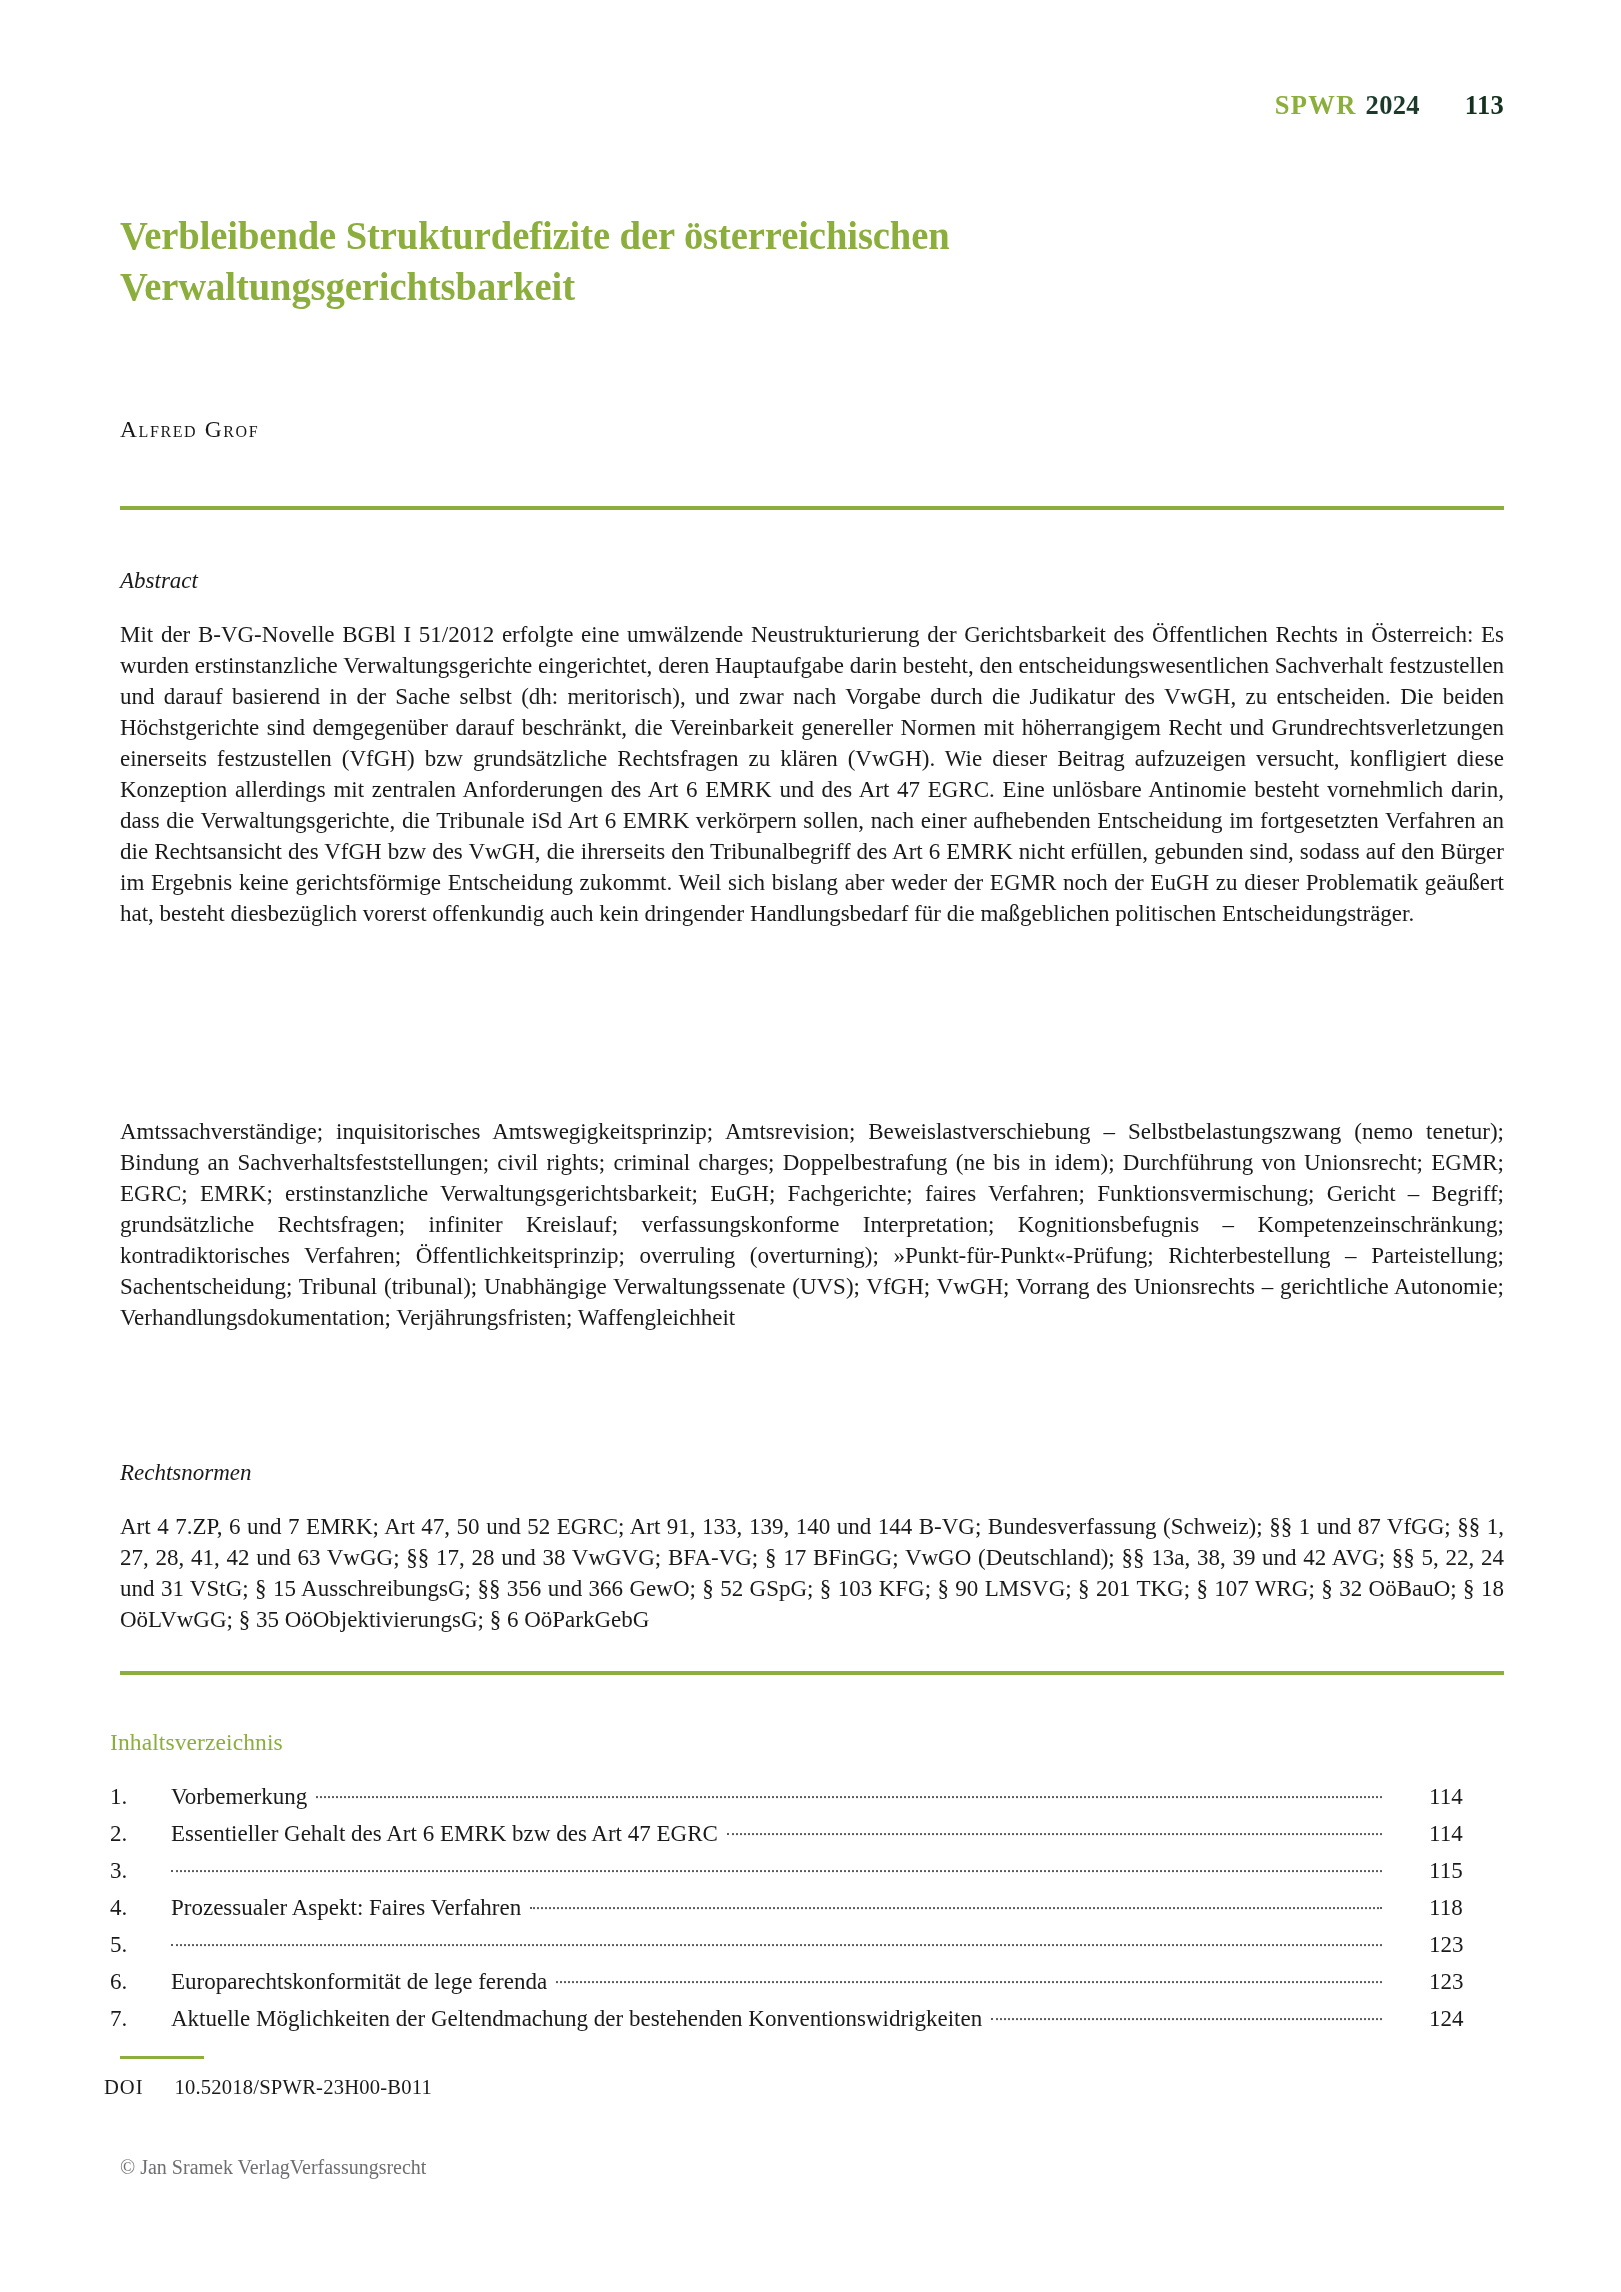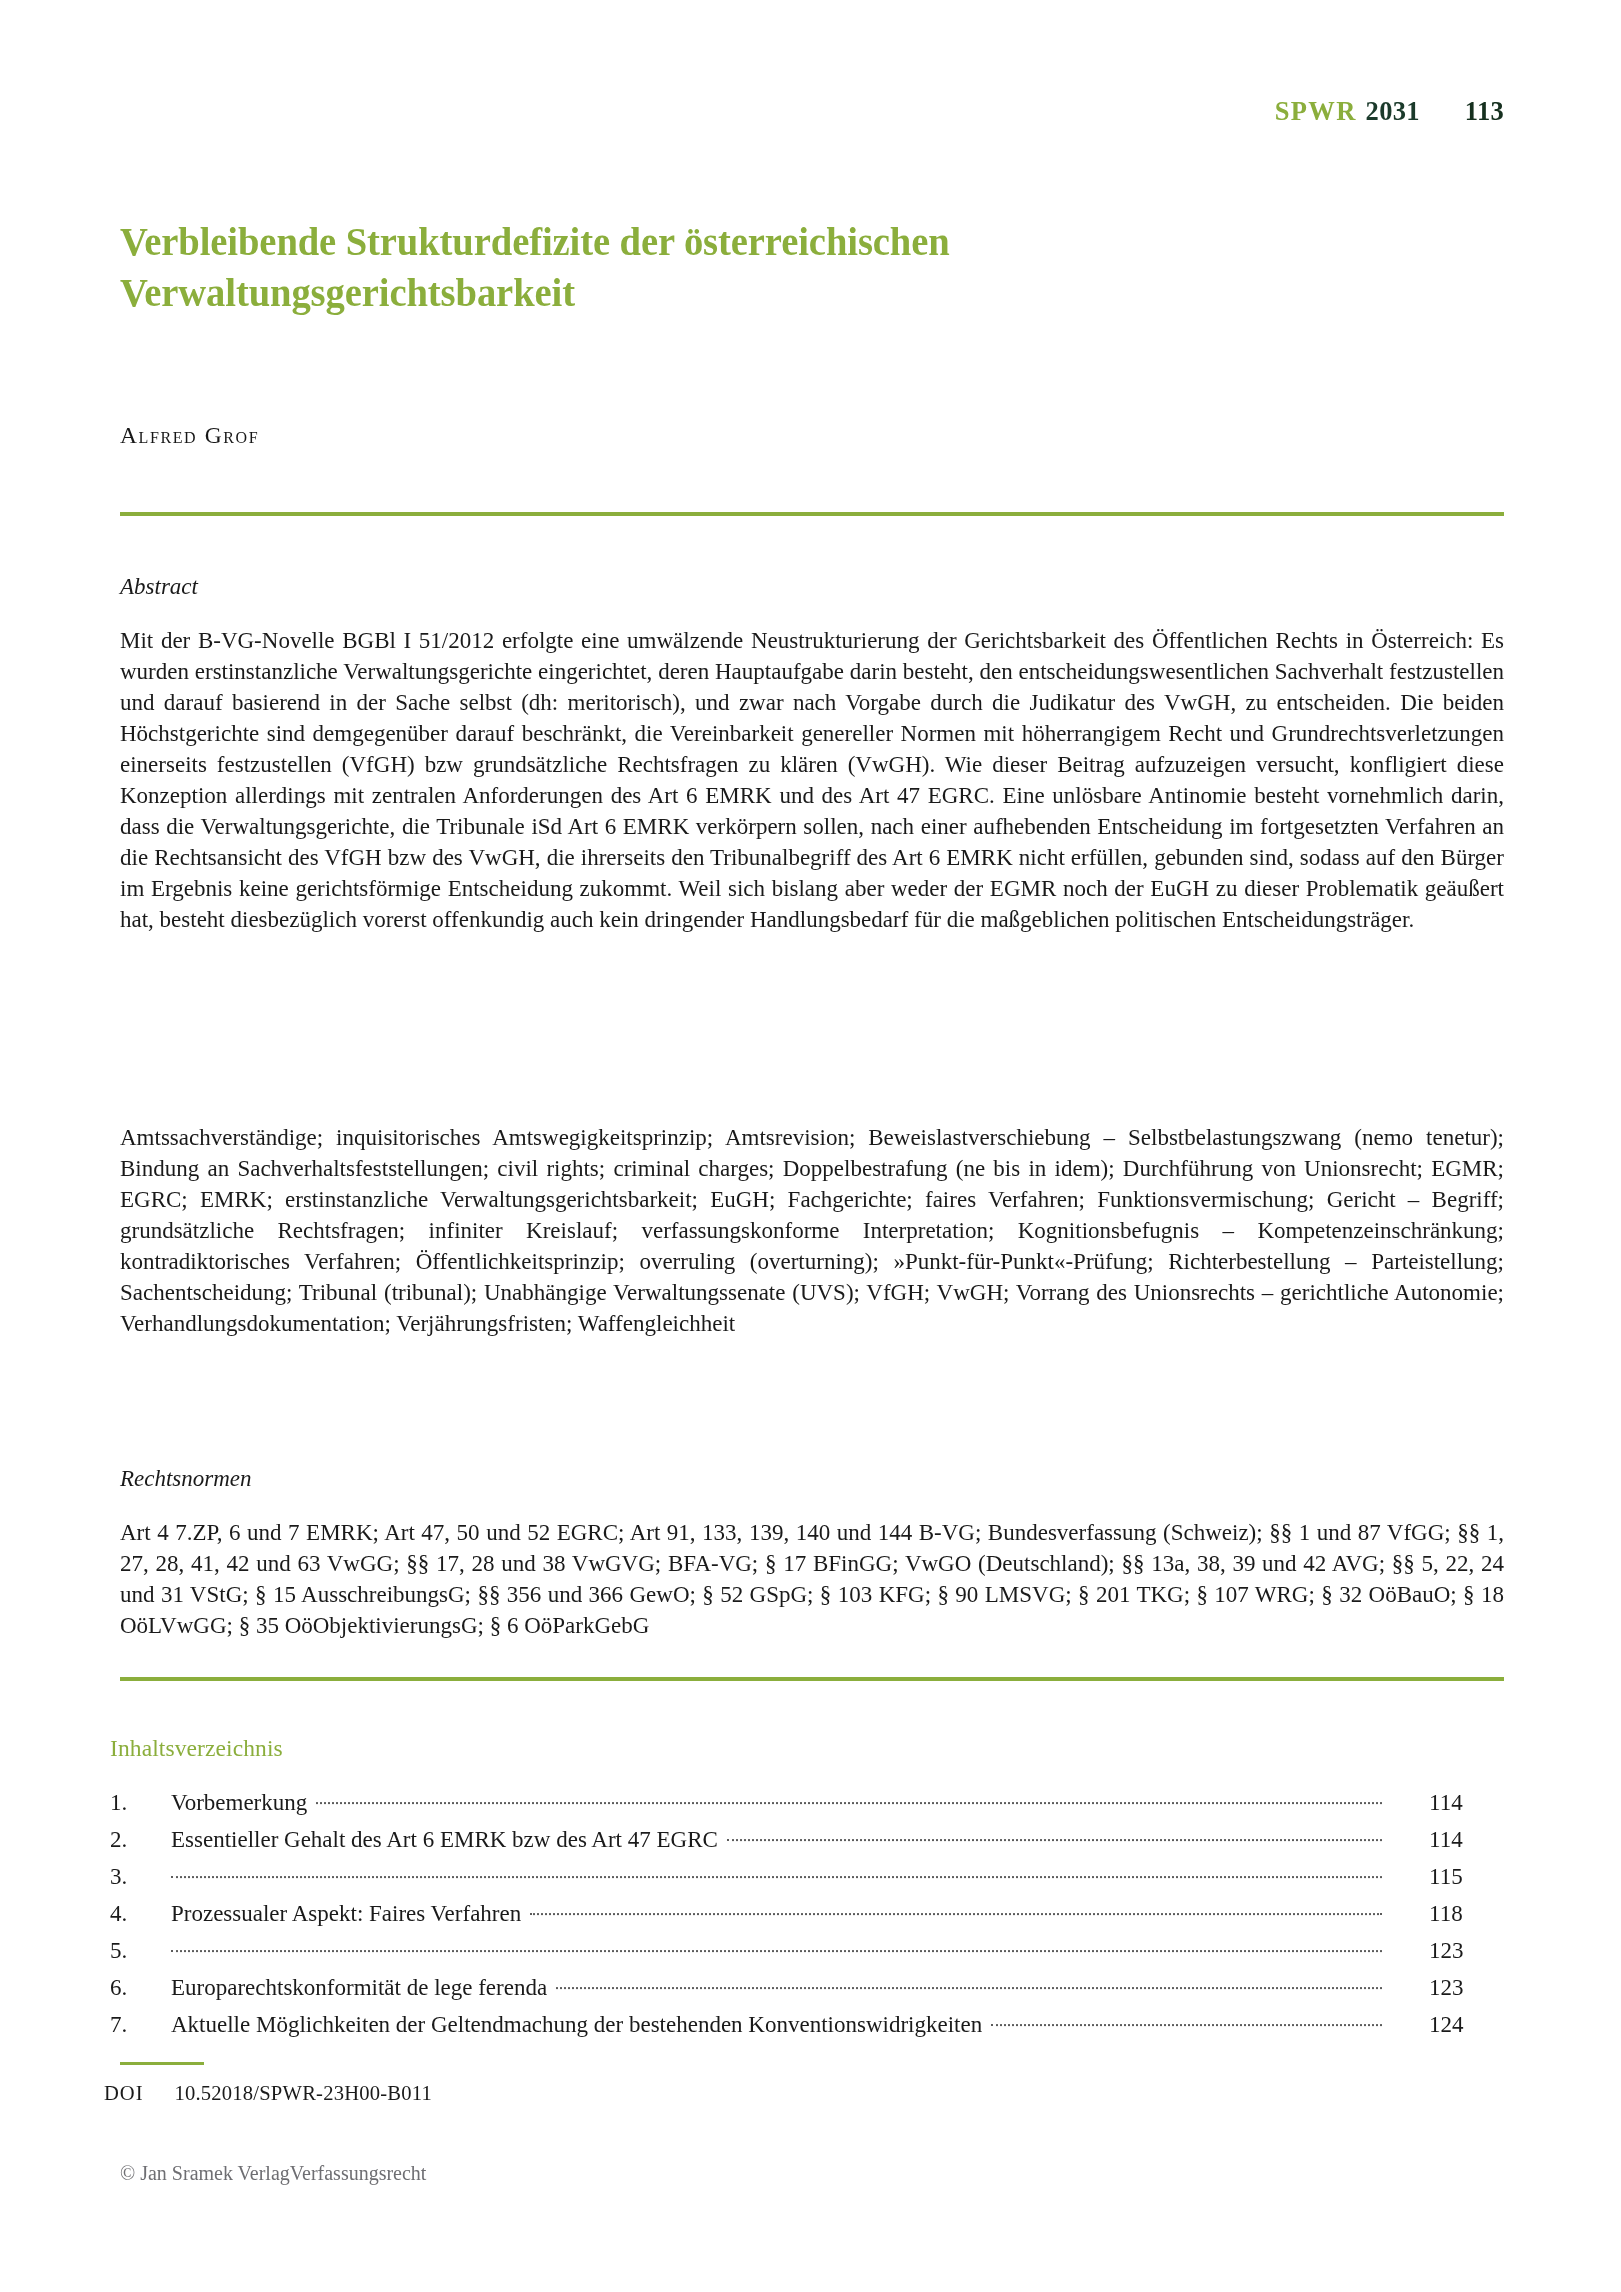--- a/index.html
+++ b/index.html
@@ -13,21 +13,20 @@
     position: relative;
     font-family: "Liberation Serif", serif;
     color: #1a1a1a;
     -webkit-font-smoothing: antialiased;
   }
 
   .page {
     position: absolute;
     inset: 0;
     padding: 8px;
-    margin-top: 6px;
   }
 
   
   .running-head {
     position: absolute;
     top: 90px;
     right: 117px;
     display: flex;
     align-items: baseline;
     font-size: 26.5px;
@@ -197,21 +196,21 @@
     color: #6e6e72;
   }
 </style>
 </head>
 <body>
 
 <div class="page">
 
   <div class="running-head">
     <span class="rh-journal">SPWR</span>
-    <span class="rh-year">2031</span>
+    <span class="rh-year">2024</span>
     <span class="rh-pageno">113</span>
   </div>
 
   <h1 class="article-title">Verbleibende Strukturdefizite der österreichischen Verwaltungsgerichtsbarkeit</h1>
 
   <div class="author">Alfred Grof</div>
 
   <div class="rule rule-top"></div>
 
   <section class="block" id="abstract-block">

